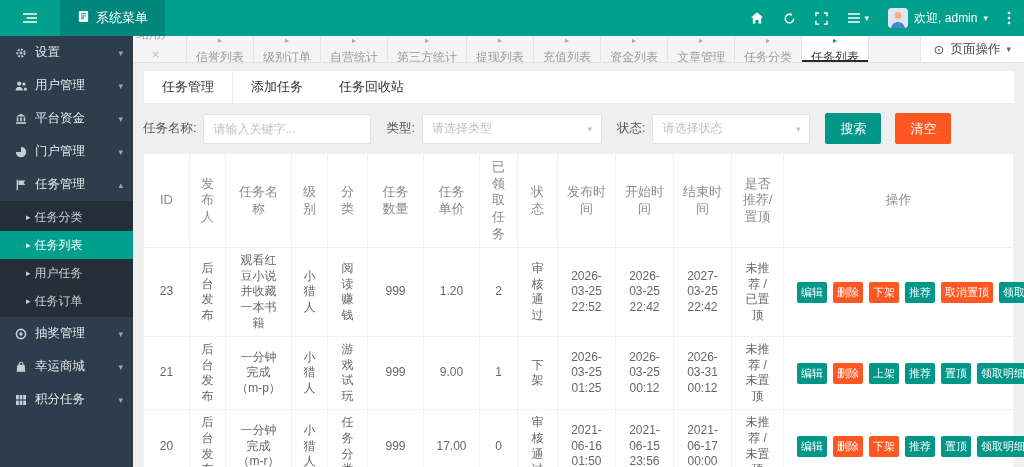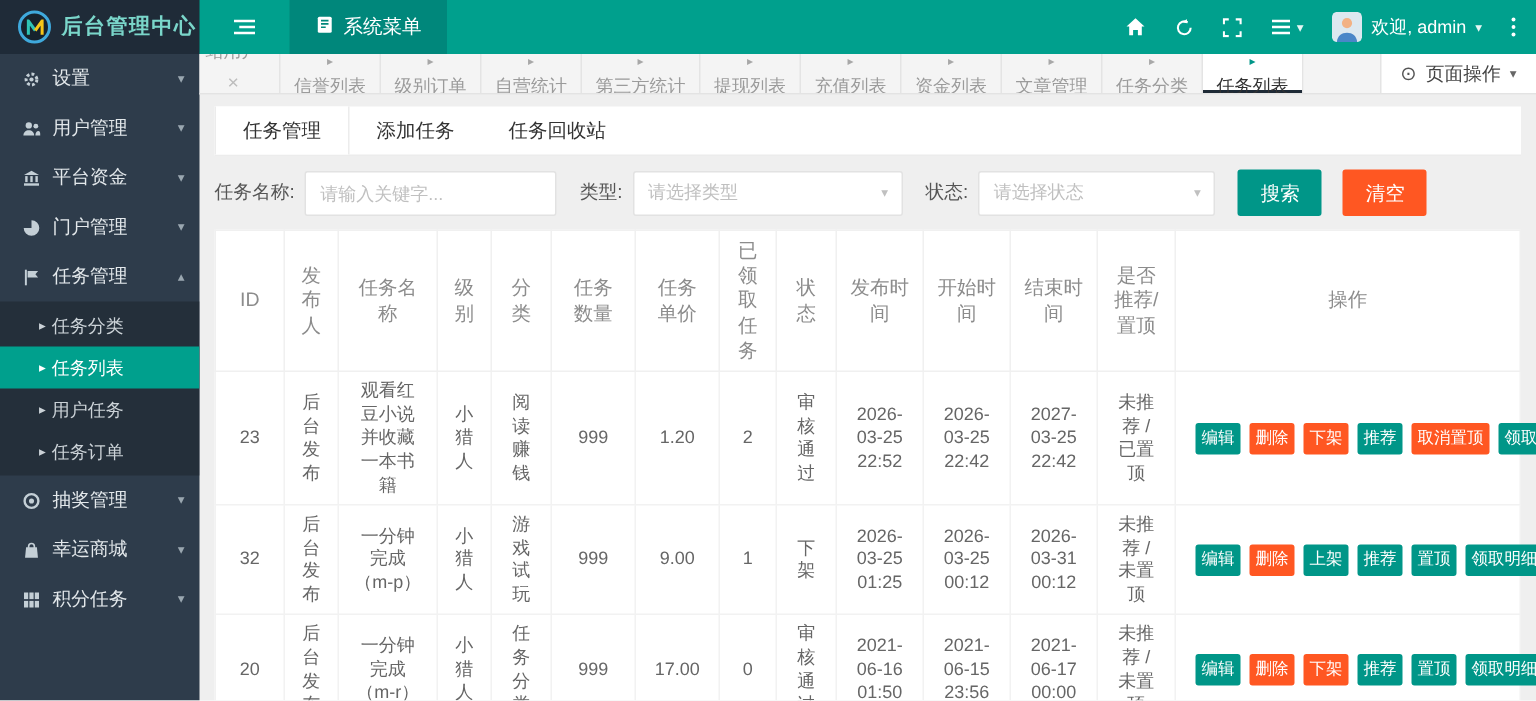--- a/index.html
+++ b/index.html
@@ -81,29 +81,20 @@
   td.actions { text-align:left; padding-left:13px; white-space:nowrap;}
   .btn { display:inline-block; height:21px; line-height:21px; padding:0 4px;
     border-radius:2px; color:#fff; font-size:11px; margin-right:6px; cursor:pointer;}
   .btn.teal { background:var(--teal,#009688);}
   .btn.orange { background:var(--orange,#FF5722);}
 </style>
 </head>
 <body>
 
 <div class="topbar">
-  <div class="logo">
-    <span class="logo-badge">
-      <svg viewBox="0 0 14 12" width="13" height="11">
-        <path d="M2 11 V1 L7 8" fill="none" stroke="#2EC4B6" stroke-width="2.2"></path>
-        <path d="M7 8 L12 1 V11" fill="none" stroke="#F5C518" stroke-width="2.2"></path>
-      </svg>
-    </span>
-    <span class="logo-title">后台管理中心</span>
-  </div>
   <div class="collapse-btn">
     <svg viewBox="0 0 16 12" width="16" height="12" stroke="#fff" stroke-width="1.6">
       <path d="M1 2h14M4.5 6h10.5M1 10h14"></path>
     </svg>
   </div>
   <div class="sysmenu-tab">
     <span>
       <svg viewBox="0 0 14 14" width="13" height="13">
         <rect x="2" y="1.2" width="10" height="11.6" rx="1.2" fill="#fff"></rect>
         <path d="M4.3 4h5.4M4.3 6.4h5.4M4.3 8.8h3.4" stroke="#00877B" stroke-width="1.2"></path>
@@ -395,21 +386,21 @@
           <td>1.20</td>
           <td>2</td>
           <td>审核通过</td>
           <td>2026-03-25 22:52</td>
           <td>2026-03-25 22:42</td>
           <td>2027-03-25 22:42</td>
           <td>未推荐 / 已置顶</td>
           <td class="actions"><span class="btn teal">编辑</span><span class="btn orange">删除</span><span class="btn orange">下架</span><span class="btn teal">推荐</span><span class="btn orange">取消置顶</span><span class="btn teal">领取明细</span></td>
         </tr>
         <tr>
-          <td>32</td>
+          <td>21</td>
           <td>后台发布</td>
           <td>一分钟完成（m-p）</td>
           <td>小猎人</td>
           <td>游戏试玩</td>
           <td>999</td>
           <td>9.00</td>
           <td>1</td>
           <td>下架</td>
           <td>2026-03-25 01:25</td>
           <td>2026-03-25 00:12</td>

